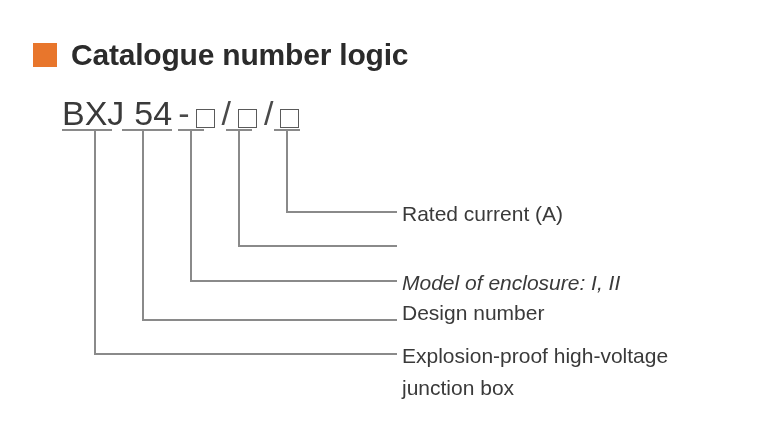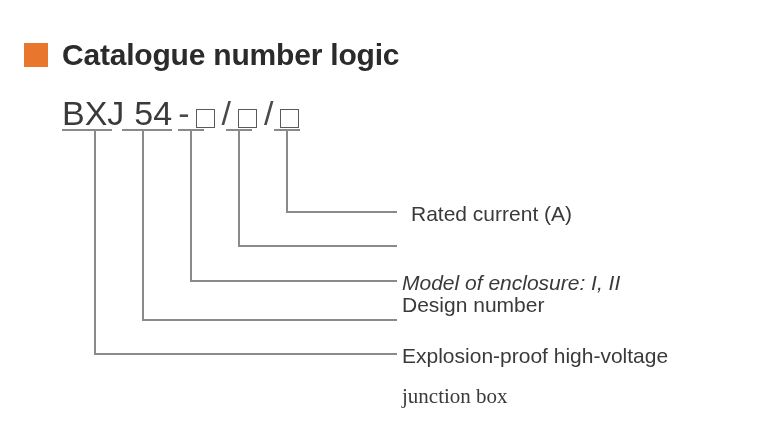--- a/index.html
+++ b/index.html
@@ -16,21 +16,21 @@
     position: relative;
     width: 758px;
     height: 432px;
     background: #ffffff;
     overflow: hidden;
   }
 
   
   #header {
     position: absolute;
-    left: 24px;
+    left: 33px;
     top: 40px;
     display: flex;
     align-items: center;
   }
   #bullet {
     width: 24px;
     height: 24px;
     background: #e8762c;
     flex: 0 0 auto;
   }
@@ -91,28 +91,27 @@
   .leader-label {
     position: absolute;
     left: 402px;
     font-size: 21px;
     color: #3a3a3a;
     line-height: 1;
     white-space: nowrap;
   }
   .leader-label .second-line {
     display: block;
-    margin-top: 20px;
+    margin-top: 11px;
     white-space: nowrap;
-    font-family: Liberation Serif, serif;
   }
-  #label-0 { top: 203px; margin-left: 9px; }
+  #label-0 { top: 203px; }
   #label-1 { top: 237px; }
   #label-2 { top: 272px; font-style: italic; }
-  #label-3 { top: 294px; }
+  #label-3 { top: 302px; }
   #label-4 { top: 345px; }
 </style>
 </head>
 <body>
 
 <div id="page">
 
   <div id="header">
     <span id="bullet" style="background: rgb(232, 118, 44);"></span>
     <span id="title">Catalogue number logic</span>

